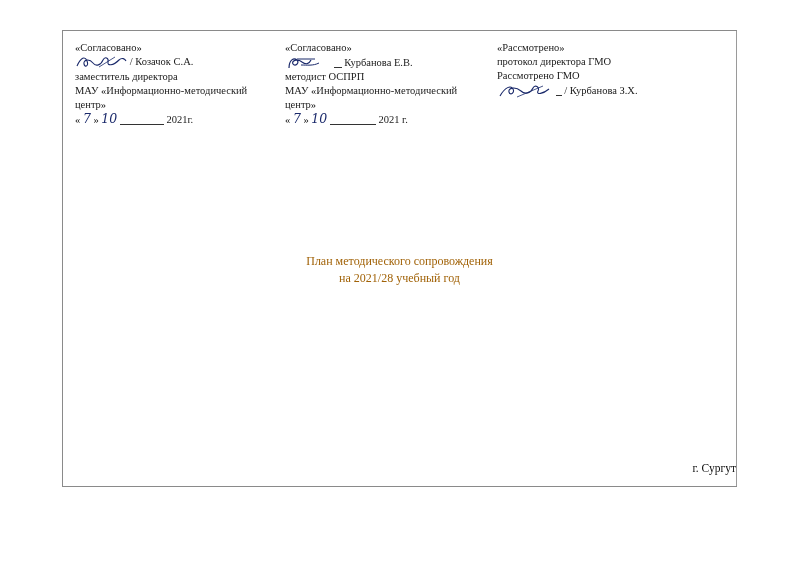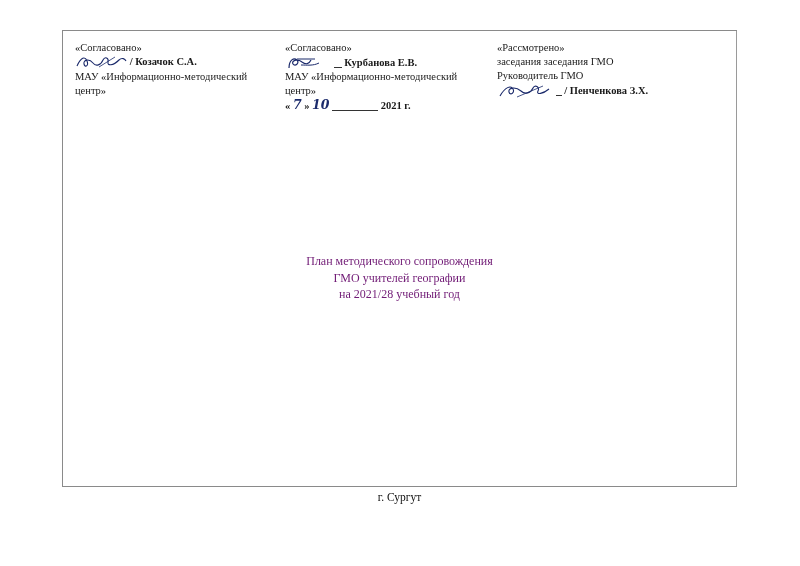--- a/index.html
+++ b/index.html
@@ -57,21 +57,21 @@
   }
   .col-1 { width: 210px; }
   .col-2 { width: 212px; }
   .col-3 { width: 220px; }
 
   .line {
     white-space: nowrap;
     position: relative;
     height: 14px;
   }
-  .line.tall { height: 15px; font-weight: bold; }
+  .line.tall { height: 15px; }
   .sig {
     display: inline-block;
     position: relative;
     width: 52px;
     height: 12px;
     vertical-align: -2px;
   }
   .sig svg { display: block; }
 
   .ul {
@@ -89,29 +89,29 @@
   }
 
   .title-block {
     position: absolute;
     left: 0;
     top: 222px;
     width: 100%;
     text-align: center;
     font-size: 12px;
     line-height: 16.5px;
-    color: #701a75;
+    color: #a16207;
   }
 
   .city {
     position: absolute;
     left: 0;
-    top: 460px;
+    top: 431px;
     width: 100%;
-    text-align: center;
+    text-align: right;
     font-size: 11.5px;
     color: #111;
   }
   .small-gap { display: inline-block; width: 6px; }
 </style>
 </head>
 <body>
 
 <div class="page">
   <div class="sheet">
@@ -122,69 +122,78 @@
         <div class="line">«Согласовано»</div>
         <div class="line tall">
           <span class="sig">
             <svg width="52" height="14" viewBox="0 0 52 14">
               <path d="M2 11 C6 2, 10 1, 12 6 C14 11, 10 13, 9 9 C8 5, 14 3, 18 8 C21 12, 26 10, 28 5 C30 1, 34 3, 33 7 C32 11, 38 11, 44 5 C47 2, 50 4, 51 6" fill="none" stroke="#1b2a6b" stroke-width="1.1"></path>
               <path d="M24 12 L40 2" fill="none" stroke="#1b2a6b" stroke-width="0.8"></path>
             </svg>
           </span>
           <span>/ Козачок С.А.</span>
         </div>
+        <div class="line">заместитель директора</div>
         <div class="line">МАУ «Информационно-методический</div>
         <div class="line">центр»</div>
+        <div class="line tall">
+          <span>«</span>
+          <span class="hwnum">7</span>
+          <span>»</span>
+          <span class="hwnum">10</span>
+          <span class="ul" style="width:44px"></span>
+          <span>2021г.</span>
+        </div>
       </div>
 
       <div class="col col-2">
         <div class="line">«Согласовано»</div>
         <div class="line tall">
           <span class="sig" style="width:46px">
             <svg width="46" height="14" viewBox="0 0 46 14">
               <path d="M4 12 C4 4, 9 1, 12 4 C15 7, 10 11, 8 8 C6 5, 12 2, 17 6 C21 9, 24 8, 26 4" fill="none" stroke="#1b2a6b" stroke-width="1.2"></path>
               <path d="M12 3 L30 3" fill="none" stroke="#1b2a6b" stroke-width="1"></path>
               <path d="M16 9 C22 9, 28 10, 34 7" fill="none" stroke="#1b2a6b" stroke-width="1"></path>
             </svg>
           </span>
           <span class="ul" style="width:8px"></span>
           <span>Курбанова Е.В.</span>
         </div>
+        <div class="line">методист ОСПРП</div>
         <div class="line">МАУ «Информационно-методический</div>
         <div class="line">центр»</div>
         <div class="line tall">
           <span>«</span>
           <span class="hwnum">7</span>
           <span>»</span>
           <span class="hwnum">10</span>
           <span class="ul" style="width:46px"></span>
           <span>2021 г.</span>
         </div>
       </div>
 
       <div class="col col-3">
         <div class="line">«Рассмотрено»</div>
-        <div class="line">заседания заседания ГМО</div>
-        <div class="line">Руководитель ГМО</div>
+        <div class="line">протокол директора ГМО</div>
+        <div class="line">Рассмотрено ГМО</div>
         <div class="line tall">
           <span class="sig" style="width:56px">
             <svg width="56" height="14" viewBox="0 0 56 14">
               <path d="M3 12 C8 3, 14 1, 16 5 C18 9, 13 12, 12 8 C11 4, 18 2, 24 7 C28 11, 34 9, 36 4 C38 0, 43 3, 41 7 C39 11, 46 10, 52 5" fill="none" stroke="#1b2a6b" stroke-width="1.1"></path>
               <path d="M20 13 L46 2" fill="none" stroke="#1b2a6b" stroke-width="0.8"></path>
             </svg>
           </span>
           <span class="ul" style="width:6px"></span>
-          <span>/ Пенченкова З.Х.</span>
+          <span>/ Курбанова З.Х.</span>
         </div>
       </div>
 
     </div>
 
     <div class="title-block">
       <div>План методического сопровождения</div>
-      <div>ГМО учителей географии</div>
       <div>на 2021/28 учебный год</div>
     </div>
 
     <div class="city">г. Сургут</div>
 
   </div>
 </div>
 
 </body></html>

